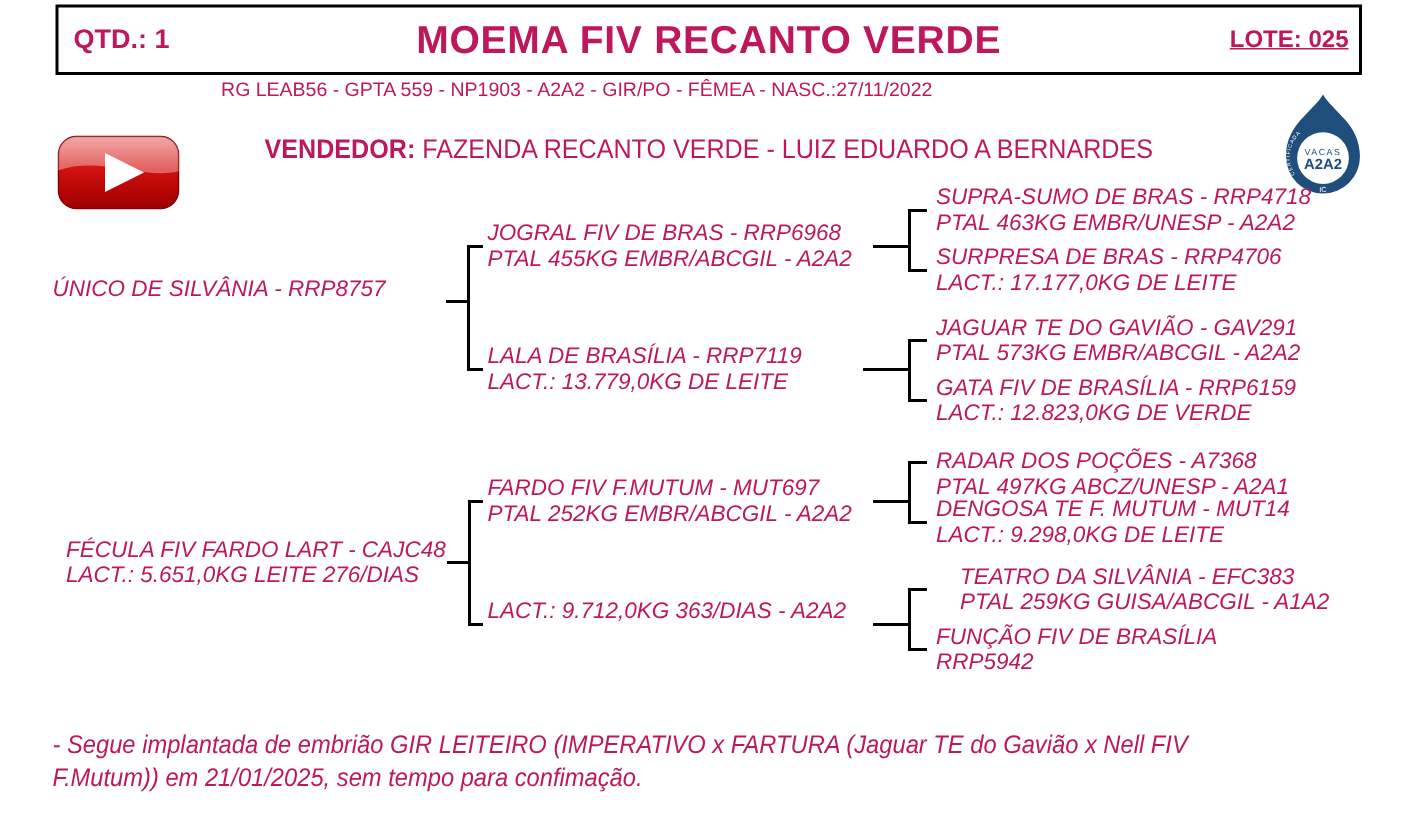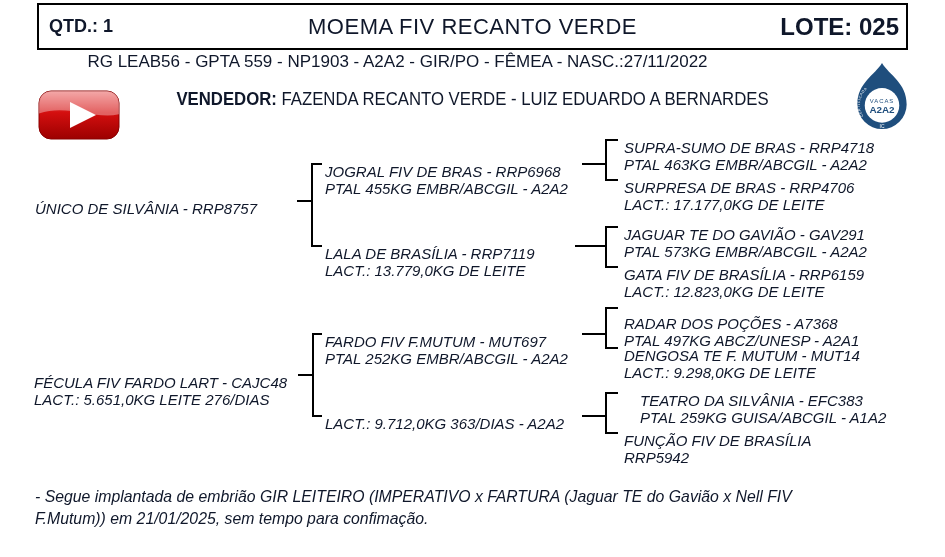--- a/index.html
+++ b/index.html
@@ -1,44 +1,44 @@
 <!DOCTYPE html>
 <html><head>
 <meta charset="utf-8">
 <style>
   html,body{margin:0;padding:0;background:#fff;}
   .page{
     position:relative;width:945px;height:557px;background:#ffffff;overflow:hidden;
-    font-family:"Liberation Sans",sans-serif;color:#0f172a;
+    font-family:"Liberation Sans",sans-serif;color:#be185d;
   }
   .header-box{
     position:absolute;left:37px;top:3px;width:867px;height:43px;
     border:2px solid #000;background:#fff;
     display:flex;align-items:center;justify-content:center;
   }
   .qty{position:absolute;left:10px;top:0;height:100%;display:flex;align-items:center;
     font-weight:bold;font-size:18px;}
-  .main-title{font-weight:normal;font-size:22px;letter-spacing:.5px;white-space:nowrap;}
+  .main-title{font-weight:bold;font-size:26px;letter-spacing:.5px;white-space:nowrap;}
   .lot{position:absolute;right:7px;top:0;height:100%;display:flex;align-items:center;
-    font-weight:bold;font-size:24px;}
+    font-weight:bold;font-size:16px;text-decoration:underline;}
   .subtitle{
-    position:absolute;left:17px;top:52px;width:761px;text-align:center;
-    font-size:17px;white-space:nowrap;
+    position:absolute;left:4px;top:52px;width:761px;text-align:center;
+    font-size:13px;white-space:nowrap;
   }
   .vendor{
     position:absolute;left:0;top:89px;width:945px;text-align:center;
     font-size:18px;white-space:nowrap;transform:scaleX(.93);transform-origin:center;
   }
   .vendor b{font-weight:bold;}
   .play-btn{position:absolute;left:38px;top:90px;width:82px;height:50px;cursor:pointer;}
   .badge{position:absolute;left:848px;top:61px;width:68px;height:71px;}
   .tree-lines{position:absolute;left:0;top:0;width:945px;height:557px;pointer-events:none;}
   .entry{
     position:absolute;font-style:italic;font-size:15px;line-height:17px;
-    white-space:nowrap;letter-spacing:0;margin-top:16px;
+    white-space:nowrap;letter-spacing:0;
   }
   .footnote{
     position:absolute;left:35px;top:486px;font-style:italic;font-size:17px;
     line-height:22px;white-space:nowrap;transform:scaleX(.93);transform-origin:left;
   }
 </style>
 </head>
 <body>
 
 <div class="page">
@@ -96,21 +96,21 @@
       <path d="M582 164 H606 M618 140 H606 V180 H618"></path>
       <path d="M575 246 H606 M618 227 H606 V267 H618"></path>
       <path d="M582 334 H606 M618 308 H606 V348 H618"></path>
       <path d="M582 416 H606 M618 393 H606 V433 H618"></path>
     </g>
   </svg>
 
   <div class="entry" style="left:35px;top:184px">
     <div>ÚNICO DE SILVÂNIA - RRP8757</div>
   </div>
-  <div class="entry" style="left:34px;top:358px">
+  <div class="entry" style="left:44px;top:358px">
     <div>FÉCULA FIV FARDO LART - CAJC48</div>
     <div>LACT.: 5.651,0KG LEITE 276/DIAS</div>
   </div>
 
   <div class="entry" style="left:325px;top:147px">
     <div>JOGRAL FIV DE BRAS - RRP6968</div>
     <div>PTAL 455KG EMBR/ABCGIL - A2A2</div>
   </div>
   <div class="entry" style="left:325px;top:229px">
     <div>LALA DE BRASÍLIA - RRP7119</div>
@@ -119,33 +119,33 @@
   <div class="entry" style="left:325px;top:317px">
     <div>FARDO FIV F.MUTUM - MUT697</div>
     <div>PTAL 252KG EMBR/ABCGIL - A2A2</div>
   </div>
   <div class="entry" style="left:325px;top:399px">
     <div>LACT.: 9.712,0KG 363/DIAS - A2A2</div>
   </div>
 
   <div class="entry" style="left:624px;top:123px">
     <div>SUPRA-SUMO DE BRAS - RRP4718</div>
-    <div>PTAL 463KG EMBR/ABCGIL - A2A2</div>
+    <div>PTAL 463KG EMBR/UNESP - A2A2</div>
   </div>
   <div class="entry" style="left:624px;top:163px">
     <div>SURPRESA DE BRAS - RRP4706</div>
     <div>LACT.: 17.177,0KG DE LEITE</div>
   </div>
   <div class="entry" style="left:624px;top:210px">
     <div>JAGUAR TE DO GAVIÃO - GAV291</div>
     <div>PTAL 573KG EMBR/ABCGIL - A2A2</div>
   </div>
   <div class="entry" style="left:624px;top:250px">
     <div>GATA FIV DE BRASÍLIA - RRP6159</div>
-    <div>LACT.: 12.823,0KG DE LEITE</div>
+    <div>LACT.: 12.823,0KG DE VERDE</div>
   </div>
   <div class="entry" style="left:624px;top:299px">
     <div>RADAR DOS POÇÕES - A7368</div>
     <div>PTAL 497KG ABCZ/UNESP - A2A1</div>
   </div>
   <div class="entry" style="left:624px;top:331px">
     <div>DENGOSA TE F. MUTUM - MUT14</div>
     <div>LACT.: 9.298,0KG DE LEITE</div>
   </div>
   <div class="entry" style="left:640px;top:376px">

